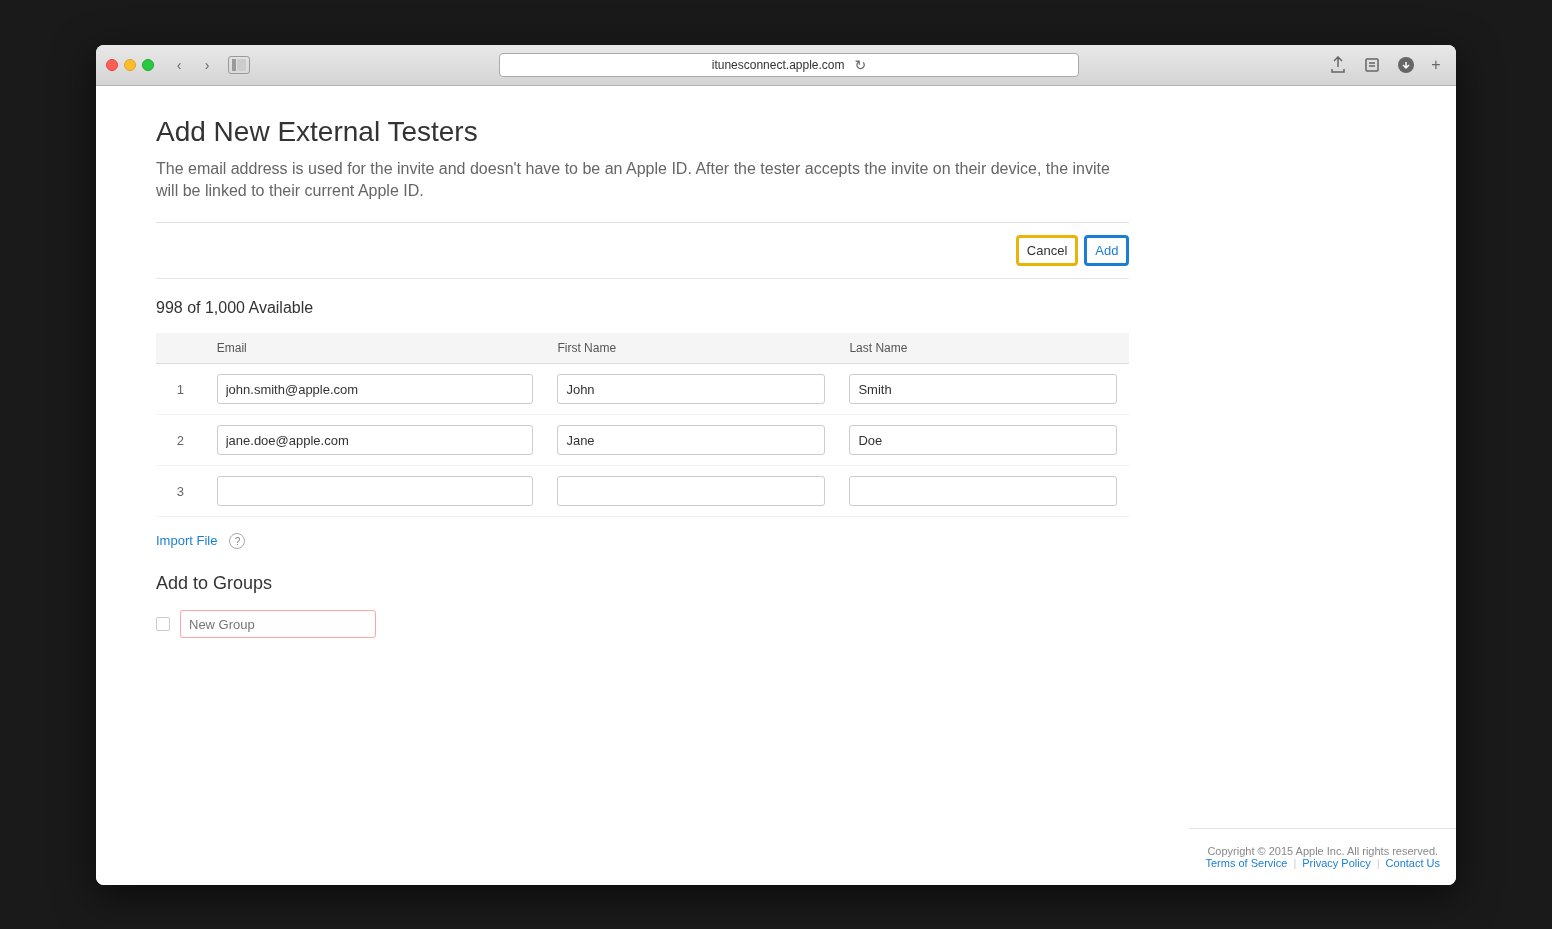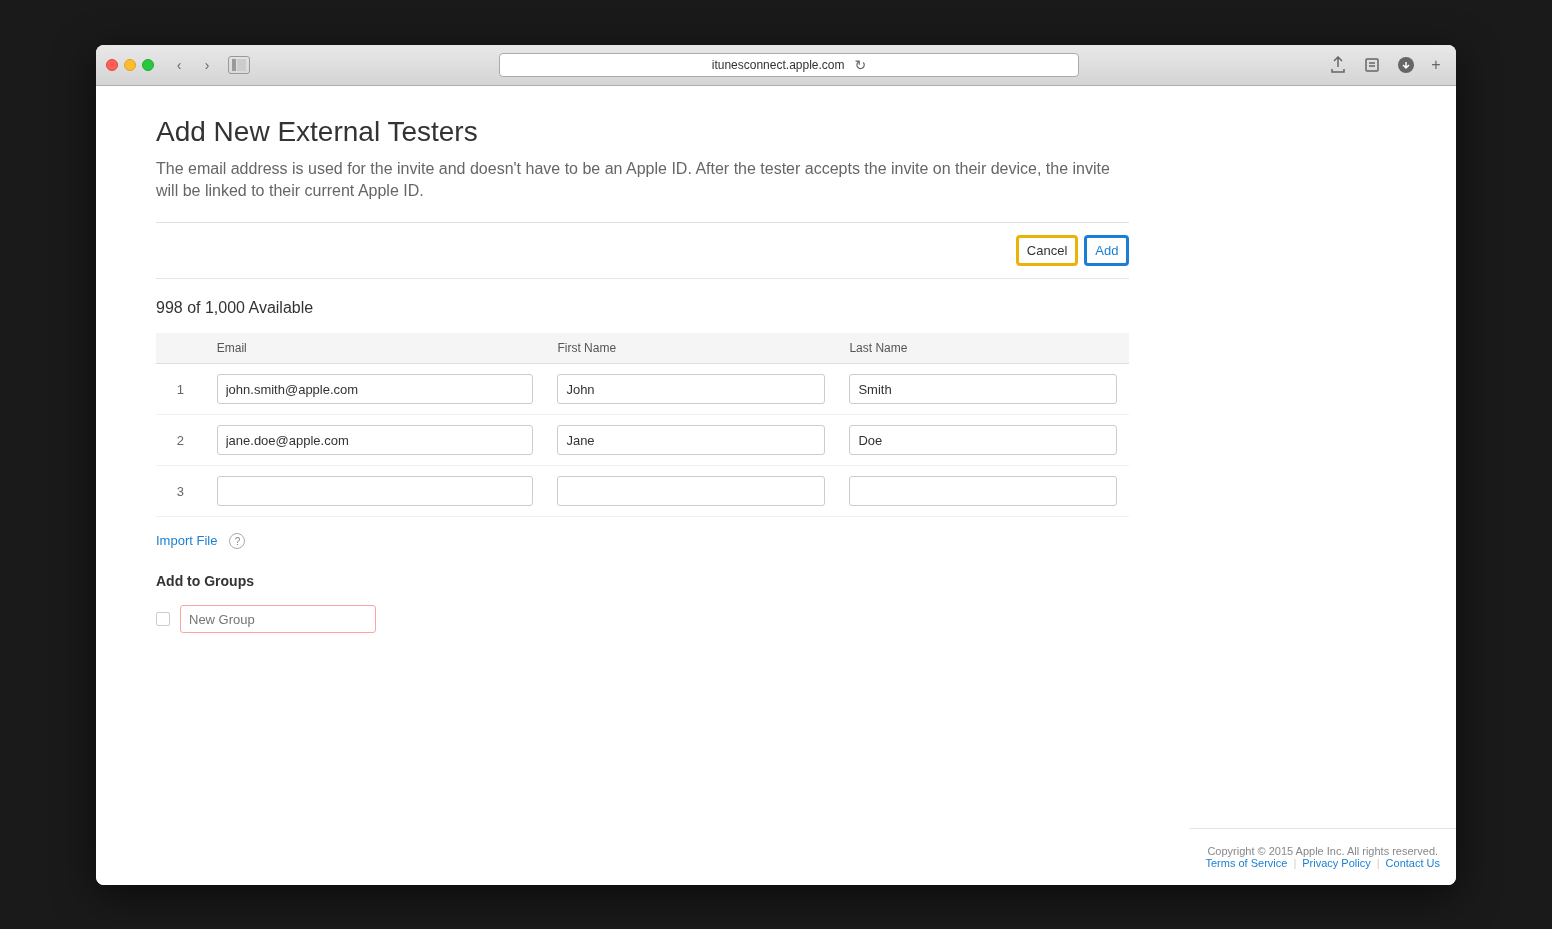--- a/index.html
+++ b/index.html
@@ -289,22 +289,22 @@
       display: inline-flex;
       align-items: center;
       justify-content: center;
       font-size: 10px;
       color: #888;
       cursor: pointer;
     }
 
     
     .add-to-groups-title {
-      font-size: 14px;
-      font-weight: 700;
+      font-size: 18px;
+      font-weight: 400;
       color: #333;
       padding: 8px 0 16px 0;
     }
 
     .group-row {
       display: flex;
       align-items: center;
       gap: 10px;
       margin-bottom: 10px;
     }

